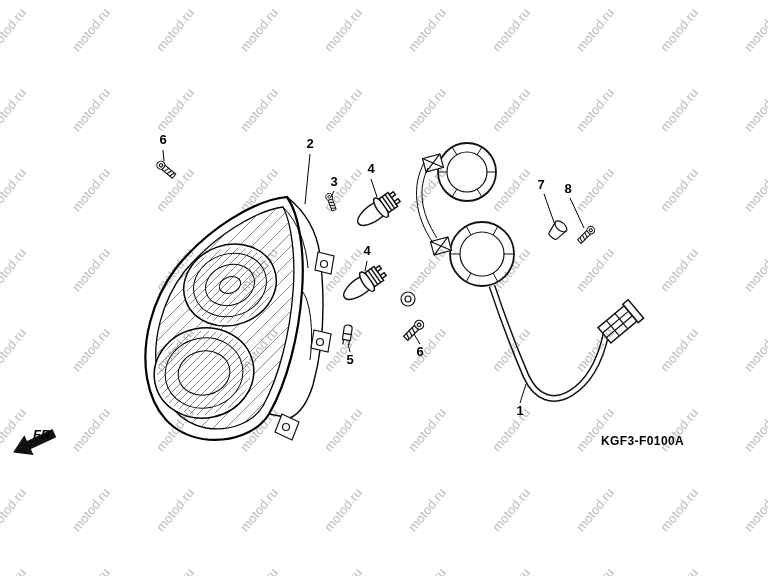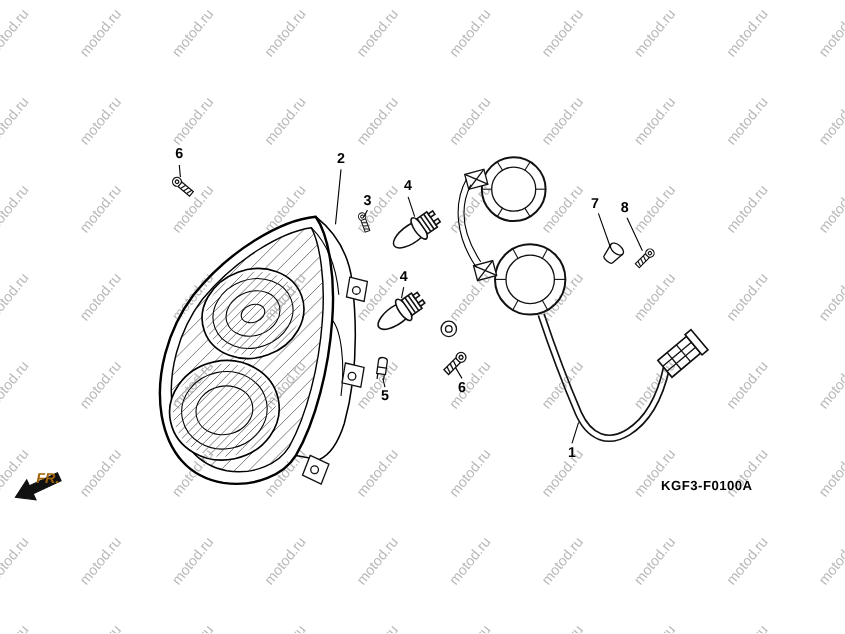--- a/index.html
+++ b/index.html
@@ -7,21 +7,21 @@
          font-family:"Liberation Sans",sans-serif;}
   #diagram{position:absolute;left:0;top:0;}
   .wm{position:absolute;font-size:13px;white-space:nowrap;
       transform:rotate(-51deg);transform-origin:left top;
       mix-blend-mode:darken;pointer-events:none;}
   .pnum{position:absolute;width:18px;text-align:center;
         font-size:13px;font-weight:700;color:#000;}
   #code{position:absolute;left:601px;top:434px;font-size:12px;font-weight:700;
         letter-spacing:0.4px;color:#000;}
   #frlabel{position:absolute;left:33px;top:427px;font-size:13px;font-weight:700;
-           font-style:italic;color:#a16207;}
+           font-style:italic;color:#000000;}
   .ln{stroke:#000;stroke-width:1;fill:none;}
   .pt{stroke:#111;fill:#fff;stroke-width:1.2;}
   [data-hatch] line{stroke:#3a3a3a;stroke-width:0.6;}
 </style>
 </head>
 <body>
 
 <div id="stage">
 
   <svg id="diagram" width="768" height="576" viewBox="0 0 768 576">

